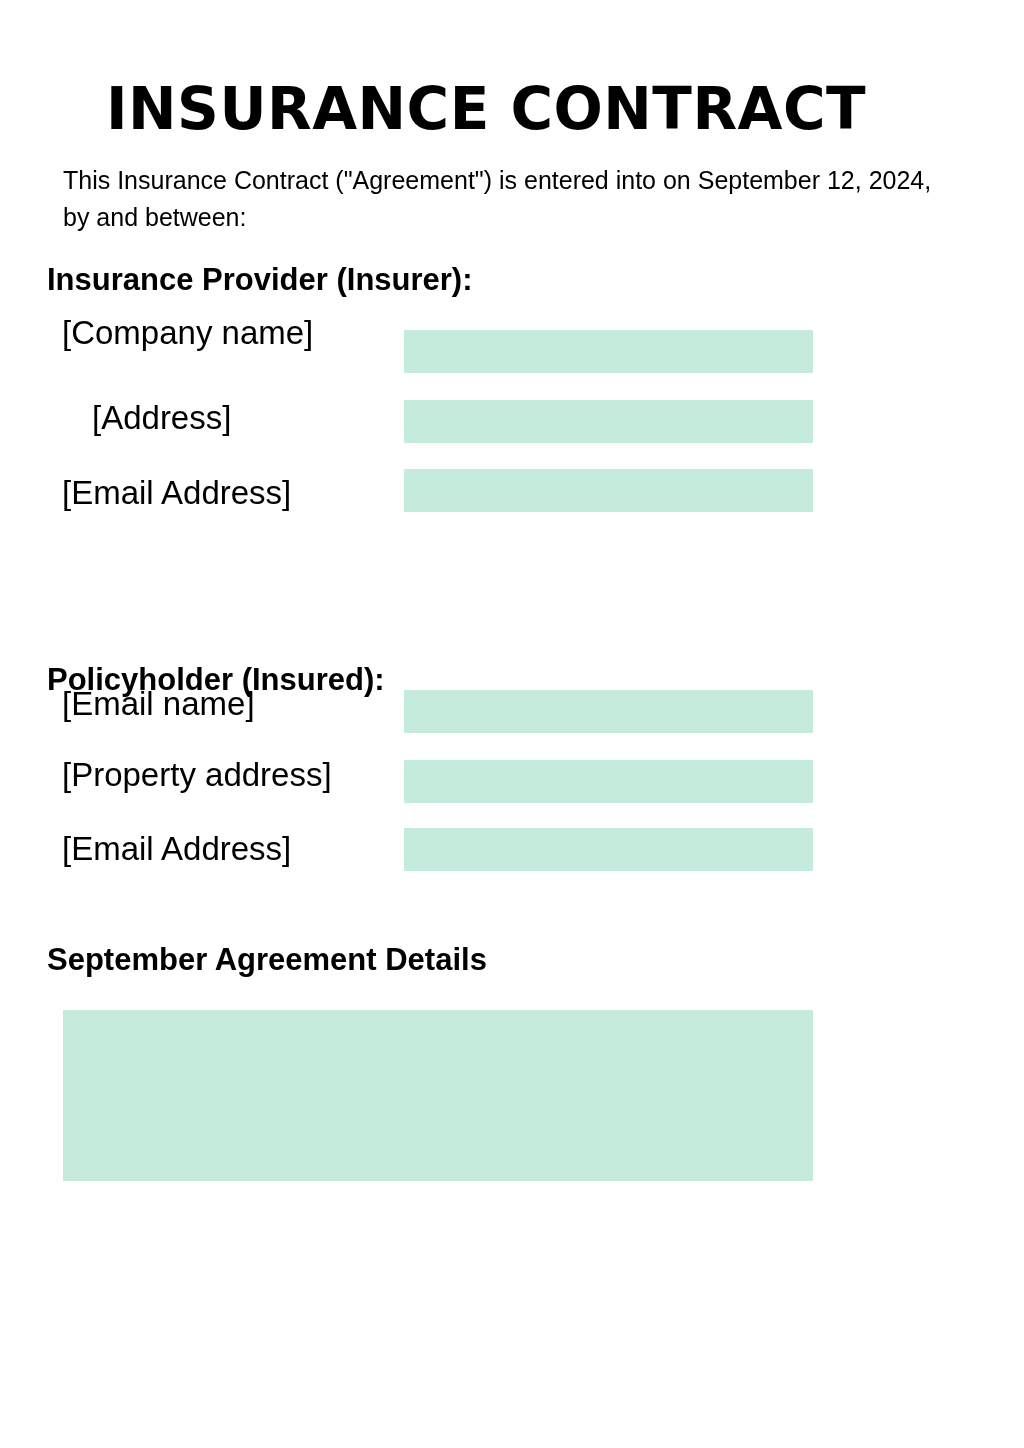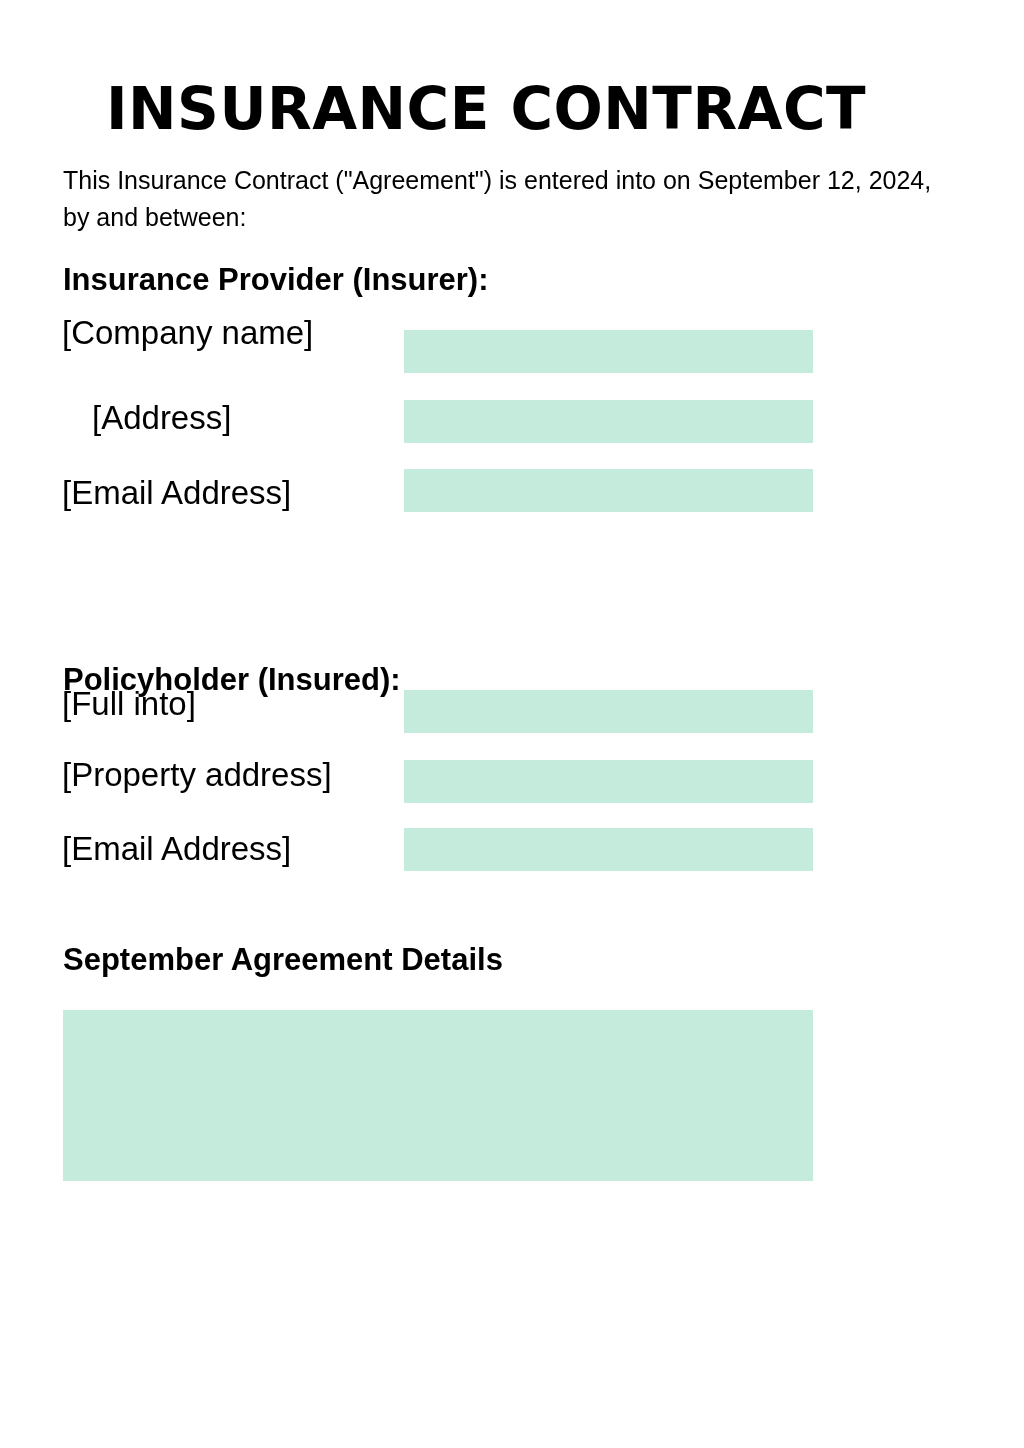--- a/index.html
+++ b/index.html
@@ -3,21 +3,21 @@
 <meta charset="utf-8">
 <style>
   html, body { margin: 0; padding: 0; background: #ffffff; }
   body { width: 1024px; height: 1448px; position: relative; overflow: hidden;
          font-family: "Liberation Sans", sans-serif; color: #000; }
   .abs { position: absolute; }
   .title { left: 62px; top: 74px; font-family: "DejaVu Sans", sans-serif; font-weight: bold;
            font-size: 58px; letter-spacing: 0.5px; line-height: 70px; white-space: nowrap;
            transform: scaleX(1.0); transform-origin: left; margin-left: 44px; }
   .intro { left: 63px; top: 162px; width: 900px; font-size: 25px; line-height: 37px; }
-  .section { left: 63px; font-size: 31px; font-weight: bold; line-height: 38px; white-space: nowrap; }
+  .section { left: 47px; font-size: 31px; font-weight: bold; line-height: 38px; white-space: nowrap; }
   .label { left: 62px; font-size: 33px; line-height: 40px; white-space: nowrap; }
   .field { left: 404px; width: 409px; height: 43px; background: #c5ebdd; border: none; outline: none; padding: 0; }
   .bigbox { left: 63px; top: 1010px; width: 750px; height: 171px; background: #c5ebdd; border: none; padding: 0; resize: none; outline: none; }
 </style>
 </head>
 <body>
 
 <div class="abs title">INSURANCE CONTRACT</div>
 <div class="abs intro">This Insurance Contract ("Agreement") is entered into on September 12, 2024, by and between:</div>
 
@@ -27,21 +27,21 @@
 <input class="abs field" style="top: 330px;" value="">
 
 <div class="abs label" style="top:398px;margin-left:30px;">[Address]</div>
 <input class="abs field" style="top: 400px;" value="">
 
 <div class="abs label" style="top:473px;">[Email Address]</div>
 <input class="abs field" style="top: 469px;" value="">
 
 <div class="abs section" style="top:621px;margin-top:40px;">Policyholder (Insured):</div>
 
-<div class="abs label" style="top:684px;">[Full into]</div>
+<div class="abs label" style="top:684px;">[Email name]</div>
 <input class="abs field" style="top: 690px;" value="">
 
 <div class="abs label" style="top:755px;">[Property address]</div>
 <input class="abs field" style="top: 760px;" value="">
 
 <div class="abs label" style="top:829px;">[Email Address]</div>
 <input class="abs field" style="top: 828px;" value="">
 
 <div class="abs section" style="top:941px;">September Agreement Details</div>
 <textarea class="abs bigbox" style=""></textarea>

